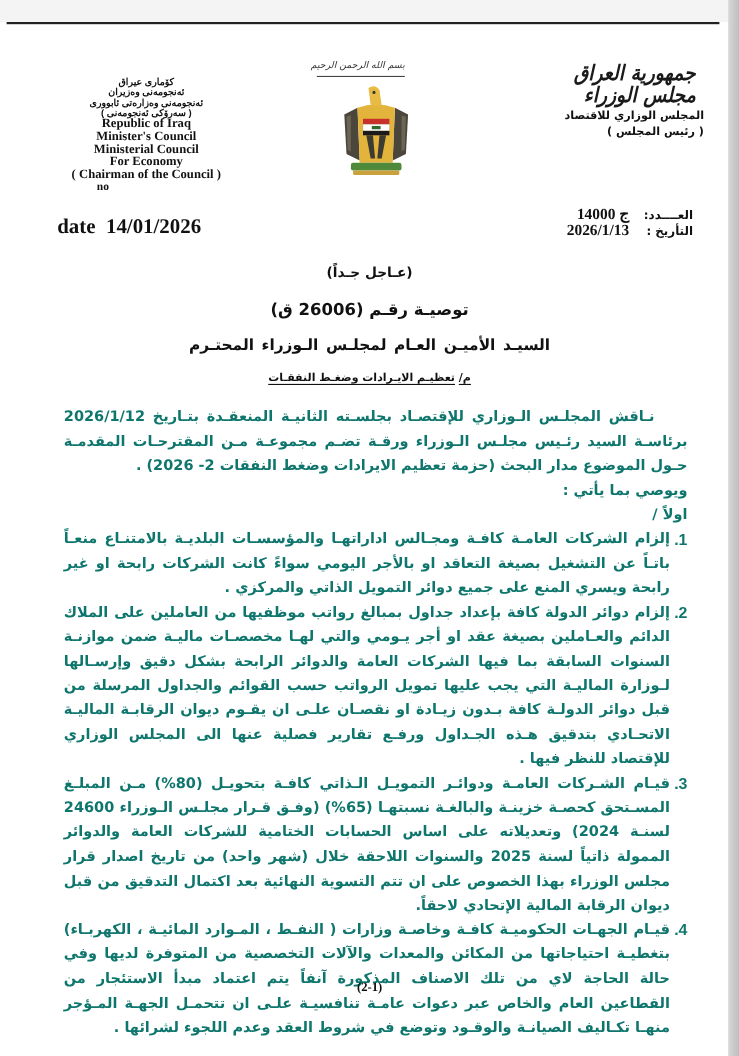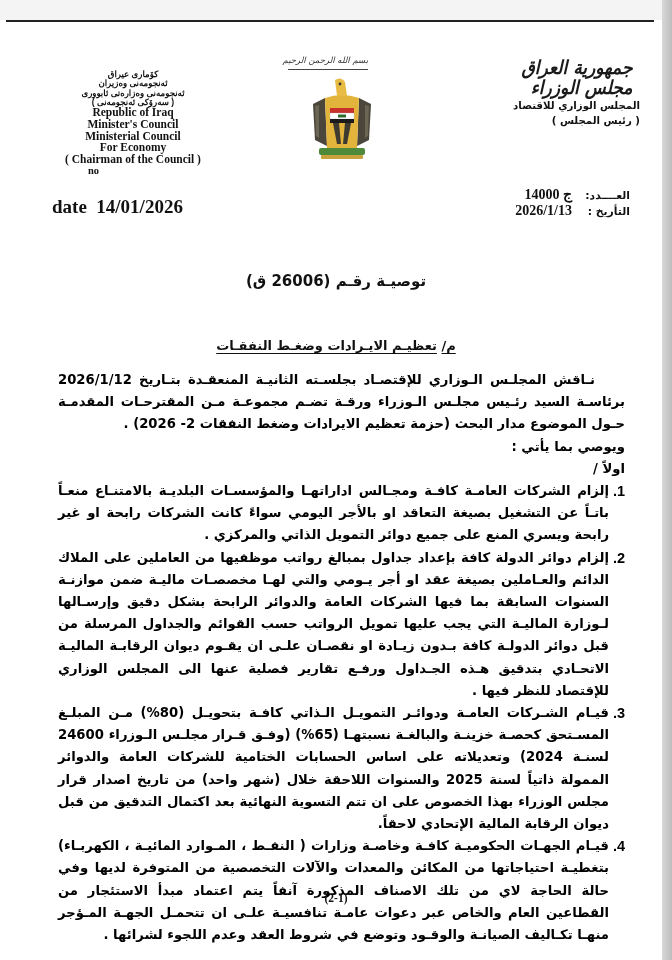--- a/index.html
+++ b/index.html
@@ -72,28 +72,28 @@
     }
     .meta-row { display: flex; align-items: baseline; height: 17px; }
     .meta-row .lbl { font-family: "DejaVu Sans", sans-serif; font-size: 10.8px; font-weight: bold; width: 58px; }
     .meta-row .val { font-family: "Liberation Serif", serif; font-size: 14px; font-weight: bold; direction: ltr; }
 
     
     .center { position: absolute; left: 0; width: 672px; text-align: center; direction: rtl; white-space: nowrap; }
     .urgent { top: 240px; font-size: 12.5px; font-weight: bold; }
     .rec-no { top: 272px; font-size: 15px; font-weight: bold; }
     .addressee { top: 306px; font-size: 14px; font-weight: bold; word-spacing: 2px; }
-    .subject { top: 338px; font-size: 13px; font-weight: bold; }
+    .subject { top: 338px; font-size: 10px; font-weight: bold; }
     .subject span { text-decoration: underline; text-underline-offset: 3px; }
 
     
     .body {
       position: absolute; left: 58px; top: 369px; width: 567px;
       direction: rtl; text-align: justify; font-family: "DejaVu Sans", sans-serif;
-      font-size: 13.2px; font-weight: bold; line-height: 22.2px; color: #000000;
+      font-size: 13.2px; font-weight: bold; line-height: 22.2px; color: #0f766e;
     }
     .body p { margin: 0; }
     .intro { text-indent: 30px; }
     .items { list-style: none; }
     .items li { position: relative; padding-right: 16px; }
     .items li .num {
       position: absolute; right: 0; top: 0; font-family: "Liberation Sans", sans-serif;
       font-size: 14.5px; font-weight: bold;
     }
 
@@ -162,21 +162,23 @@
     <div class="meta-row">
       <span class="lbl">العــــدد:</span>
       <span class="val">14000 ج</span>
     </div>
     <div class="meta-row">
       <span class="lbl">التأريخ :</span>
       <span class="val">2026/1/13</span>
     </div>
   </div>
 
+  <div class="center urgent">(عـاجل جـداً)</div>
   <div class="center rec-no">توصيـة رقـم (26006 ق)</div>
+  <div class="center addressee">السيـد الأميـن العـام لمجلـس الـوزراء المحتـرم</div>
   <div class="center subject">
     <span>م/</span>&nbsp;<span>تعظيـم الايـرادات وضغـط النفقـات</span>
   </div>
 
   <div class="body">
     <p class="intro">نـاقش المجلـس الـوزاري للإقتصـاد بجلسـته الثانيـة المنعقـدة بتـاريخ 2026/1/12 برئاسـة السيد رئـيس مجلـس الـوزراء ورقـة تضـم مجموعـة مـن المقترحـات المقدمـة حـول الموضوع مدار البحث (حزمة تعظيم الايرادات وضغط النفقات 2- 2026) .</p>
     <p>ويوصي بما يأتي :</p>
     <p>اولاً /</p>
     <ol class="items">
       <li>

